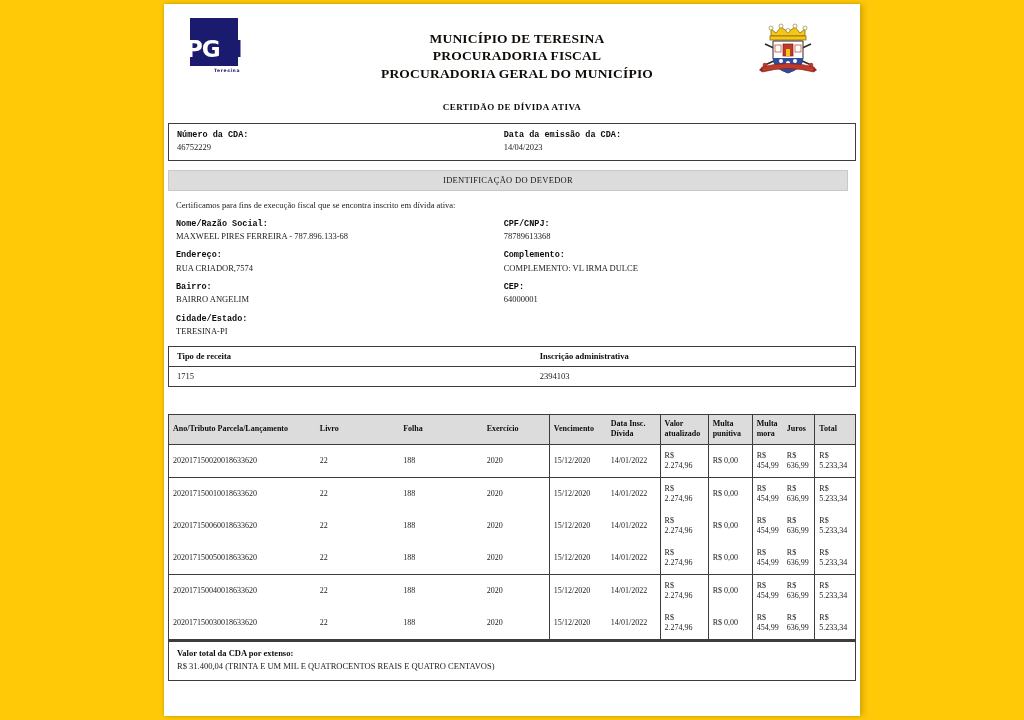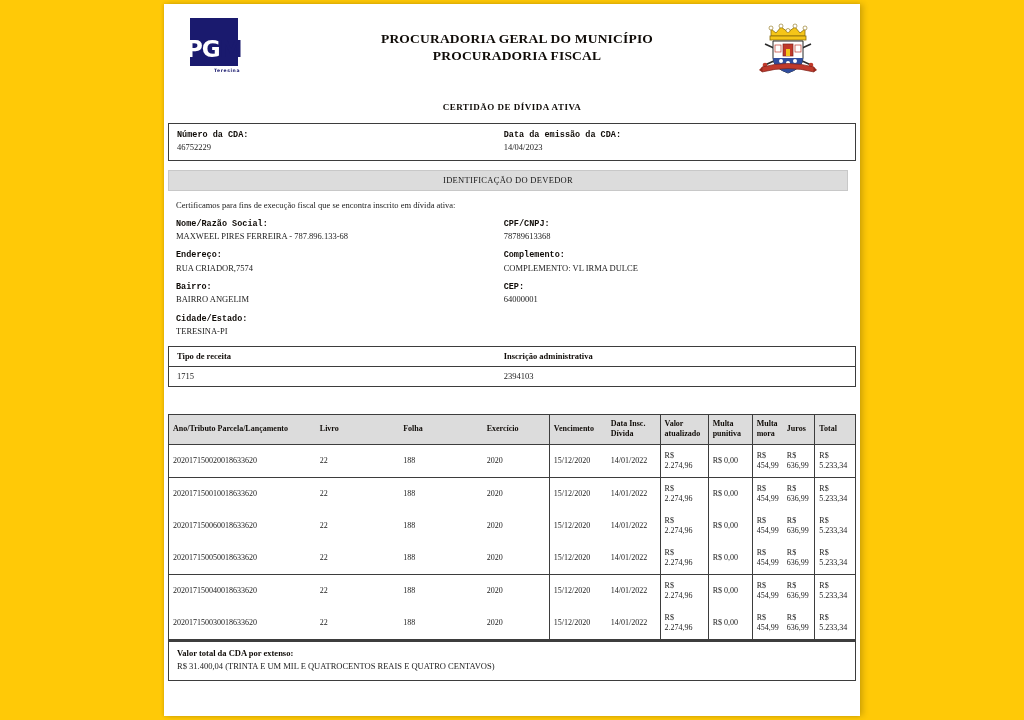--- a/index.html
+++ b/index.html
@@ -168,20 +168,21 @@
   .fcell-l { flex: 0 0 48.5%; padding-left: 8px; box-sizing: border-box; }
   .fcell-r { flex: 1 1 auto; padding-left: 2px; box-sizing: border-box; }
 
   
   .mini-table {
     border: 1px solid #3d3d3d;
     margin-bottom: 9px;
   }
   .mini-head, .mini-body {
     display: flex;
+    gap: 36px;
   }
   .mini-head {
     border-bottom: 1px solid #3d3d3d;
   }
   .mini-c1 { flex: 0 0 48.5%; padding: 4px 0 5px 8px; box-sizing: border-box; }
   .mini-c2 { flex: 1 1 auto; padding: 4px 0 5px 2px; box-sizing: border-box; }
   .mini-head .mini-c1, .mini-head .mini-c2 {
     font-weight: bold;
     font-size: 8.5px;
     color: #100c08;
@@ -271,22 +272,23 @@
       <div class="pgm-logo">
         <div class="pgm-square"></div>
         <div class="pgm-text">
           <span class="on-dark">P</span><span class="on-dark">G</span><span>M</span>
         </div>
         <div class="pgm-sub">Teresina</div>
       </div>
     </div>
 
     <div class="titles">
+      <div class="line">MUNICÍPIO DE TERESINA</div>
+      <div class="line">PROCURADORIA FISCAL</div>
       <div class="line">PROCURADORIA GERAL DO MUNICÍPIO</div>
-      <div class="line">PROCURADORIA FISCAL</div>
     </div>
 
     <div class="crest-wrap">
       <svg width="58" height="60" viewBox="0 0 58 60">
 
         <g>
           <path d="M12 16 L12 9 L17 13 L22 7 L29 12 L36 7 L41 13 L46 9 L46 16 Z" fill="#F5C518" stroke="#8a6d0b" stroke-width="0.8"></path>
           <rect x="11" y="16" width="36" height="4" fill="#F5C518" stroke="#8a6d0b" stroke-width="0.8"></rect>
           <circle cx="12" cy="8" r="2" fill="#ffffff" stroke="#8a6d0b" stroke-width="0.6"></circle>
           <circle cx="22" cy="6" r="2" fill="#ffffff" stroke="#8a6d0b" stroke-width="0.6"></circle>

